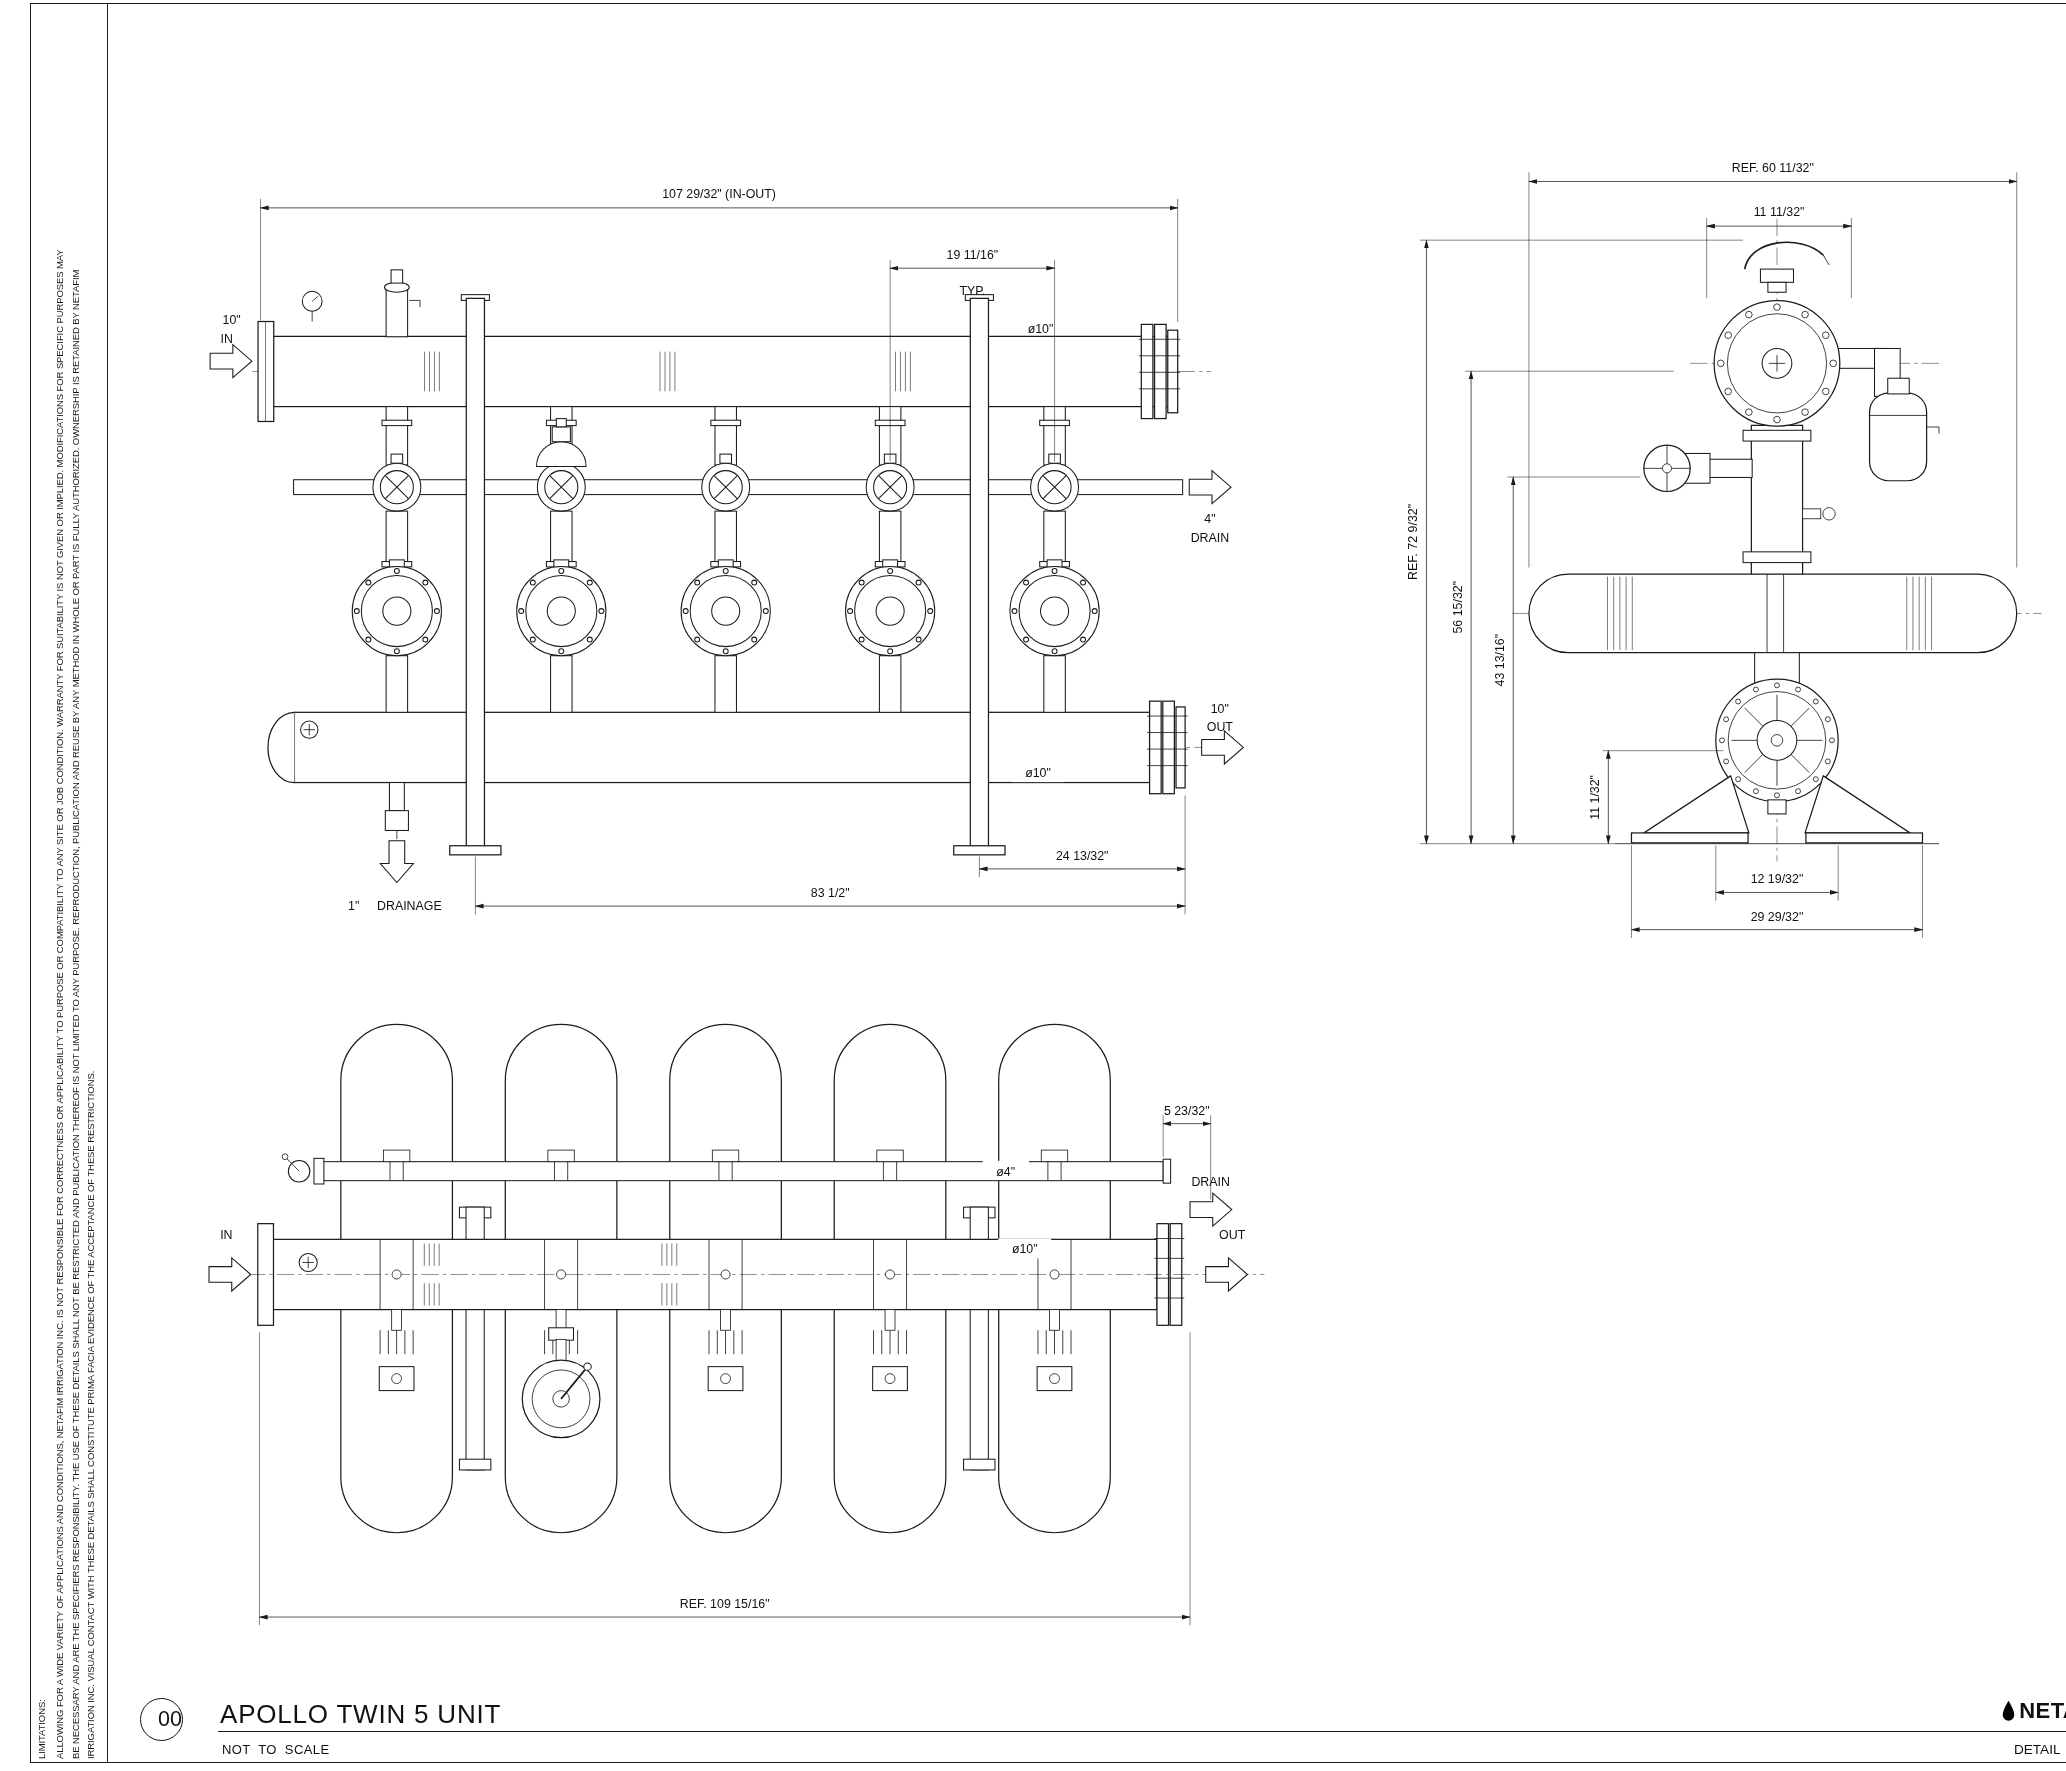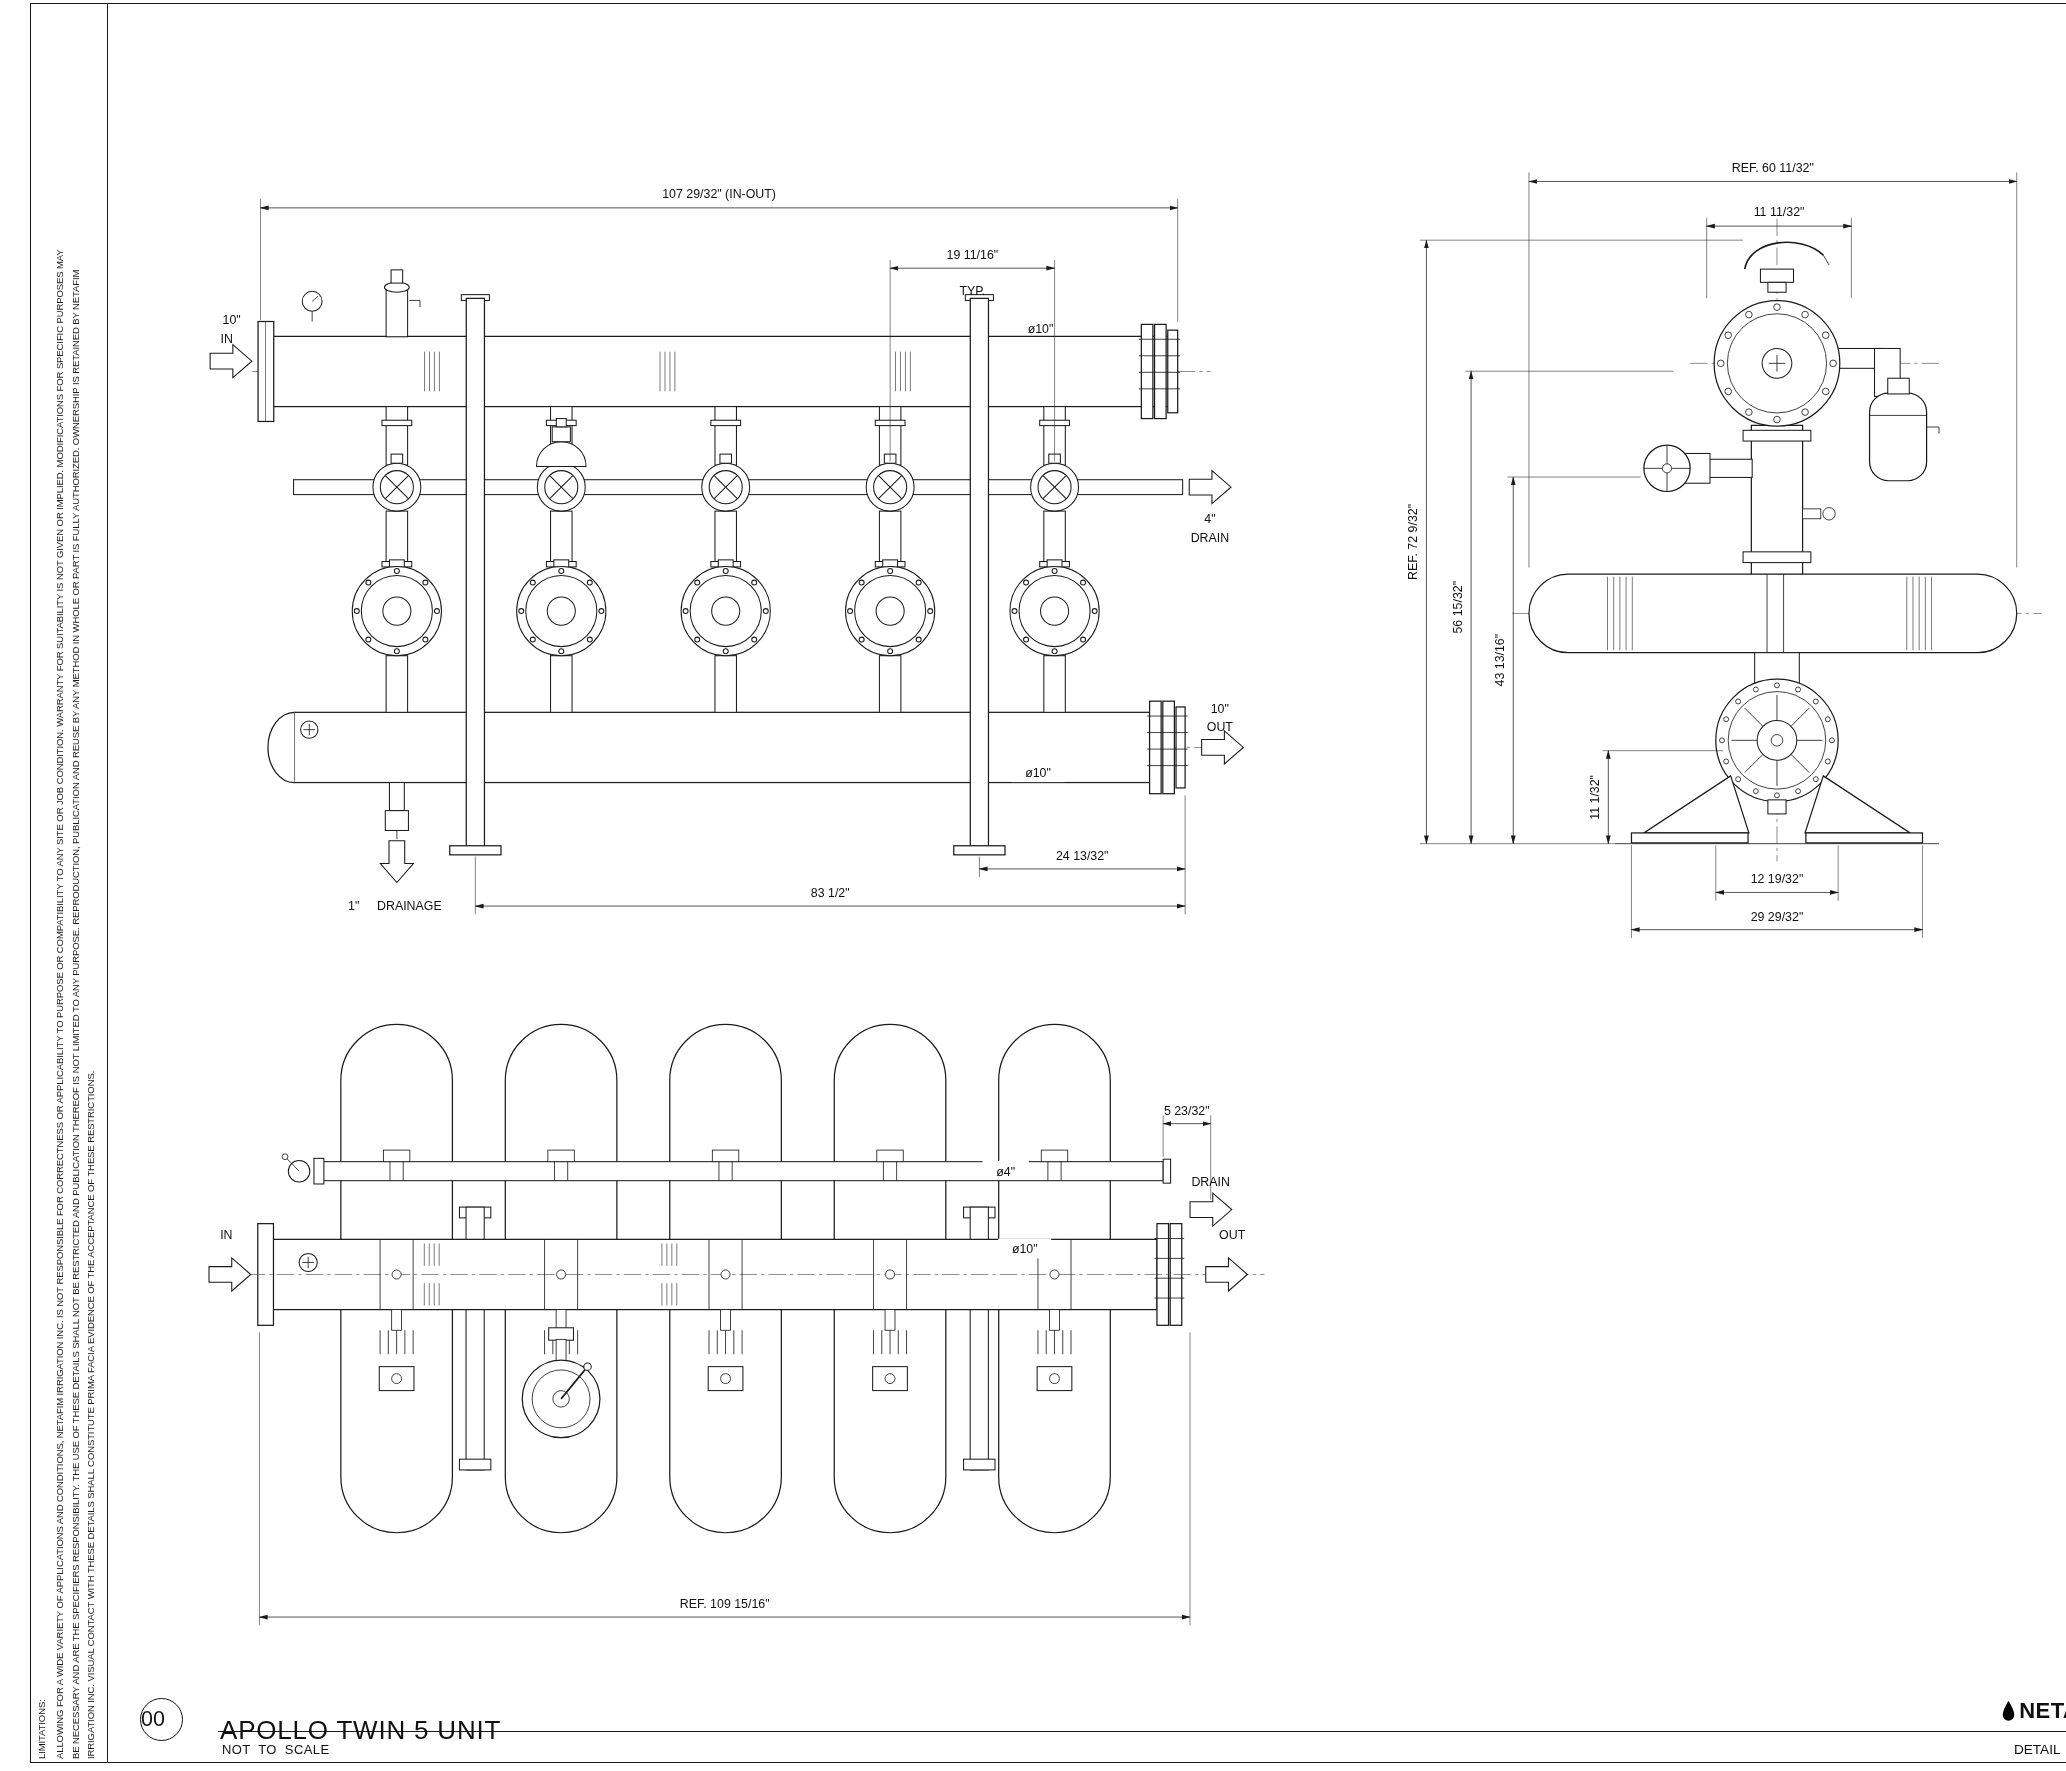--- a/index.html
+++ b/index.html
@@ -19,22 +19,22 @@
   .cl{stroke:#3c3c3c;stroke-width:1.4;fill:none;stroke-dasharray:42 10 8 10;}
   .ext{stroke:#1b1b1b;stroke-width:1.3;fill:none;}
   .dim{stroke:#1b1b1b;stroke-width:1.8;fill:none;}
   .arr{fill:#fff;stroke:#1b1b1b;stroke-width:2.6;}
   .wbg{fill:#fff;stroke:none;}
   .legal{position:absolute;transform-origin:0 0;transform:rotate(-90deg);
          font-size:9.5px;letter-spacing:-0.1px;color:#1a1a1a;white-space:nowrap;}
   .legal div{white-space:nowrap;line-height:15.7px;}
   .rev-circle{position:absolute;left:140px;top:1698px;width:41px;height:41px;
       border:1.7px solid #111;border-radius:50%;display:flex;align-items:center;
-      justify-content:flex-start;font-size:21.5px;}
-  .sheet-title{position:absolute;left:220px;top:1699px;font-size:26px;letter-spacing:0.8px;margin-top:16px;}
+      justify-content:flex-end;font-size:21.5px;}
+  .sheet-title{position:absolute;left:220px;top:1699px;font-size:26px;letter-spacing:0.8px;}
   .scale-note{position:absolute;left:222px;top:1742px;font-size:13px;white-space:pre;letter-spacing:0.4px;}
   .brand{position:absolute;left:2001px;top:1698px;display:flex;align-items:center;gap:3.3px;}
   .brand .word{font-size:22px;font-weight:800;letter-spacing:0.4px;}
   .detail-ref{position:absolute;left:1917px;top:1742px;width:211px;text-align:right;
       font-size:13.6px;white-space:pre;}
 </style>
 </head>
 <body>
 
 <div class="sheet">

